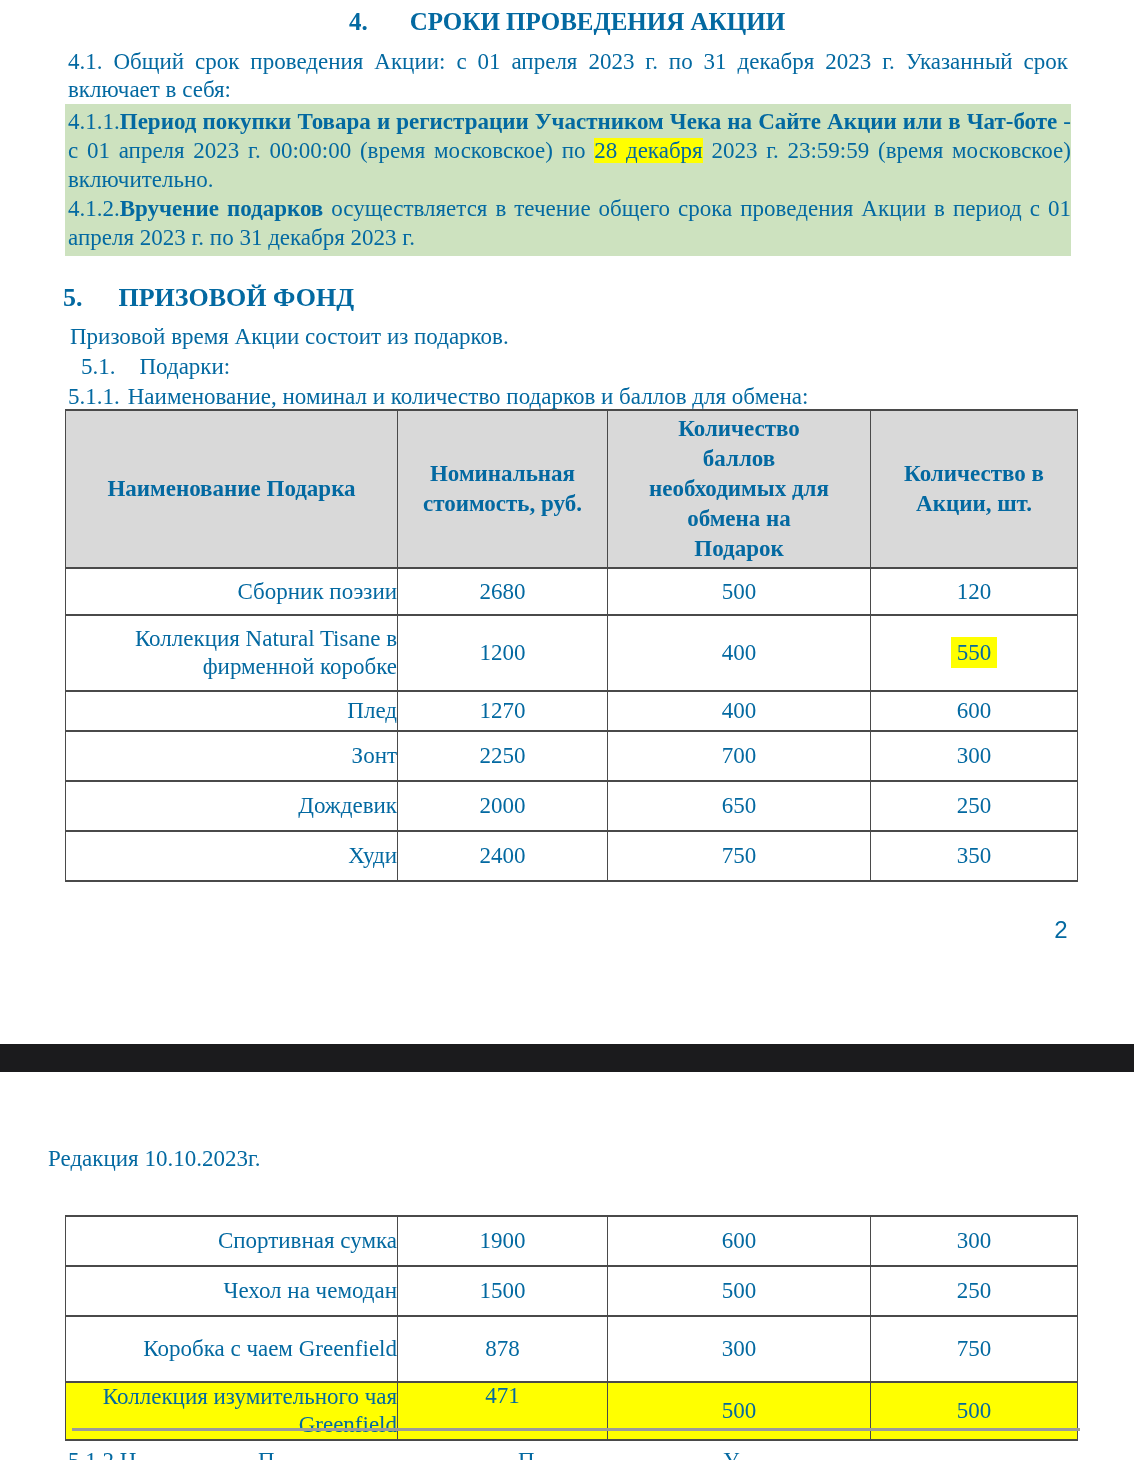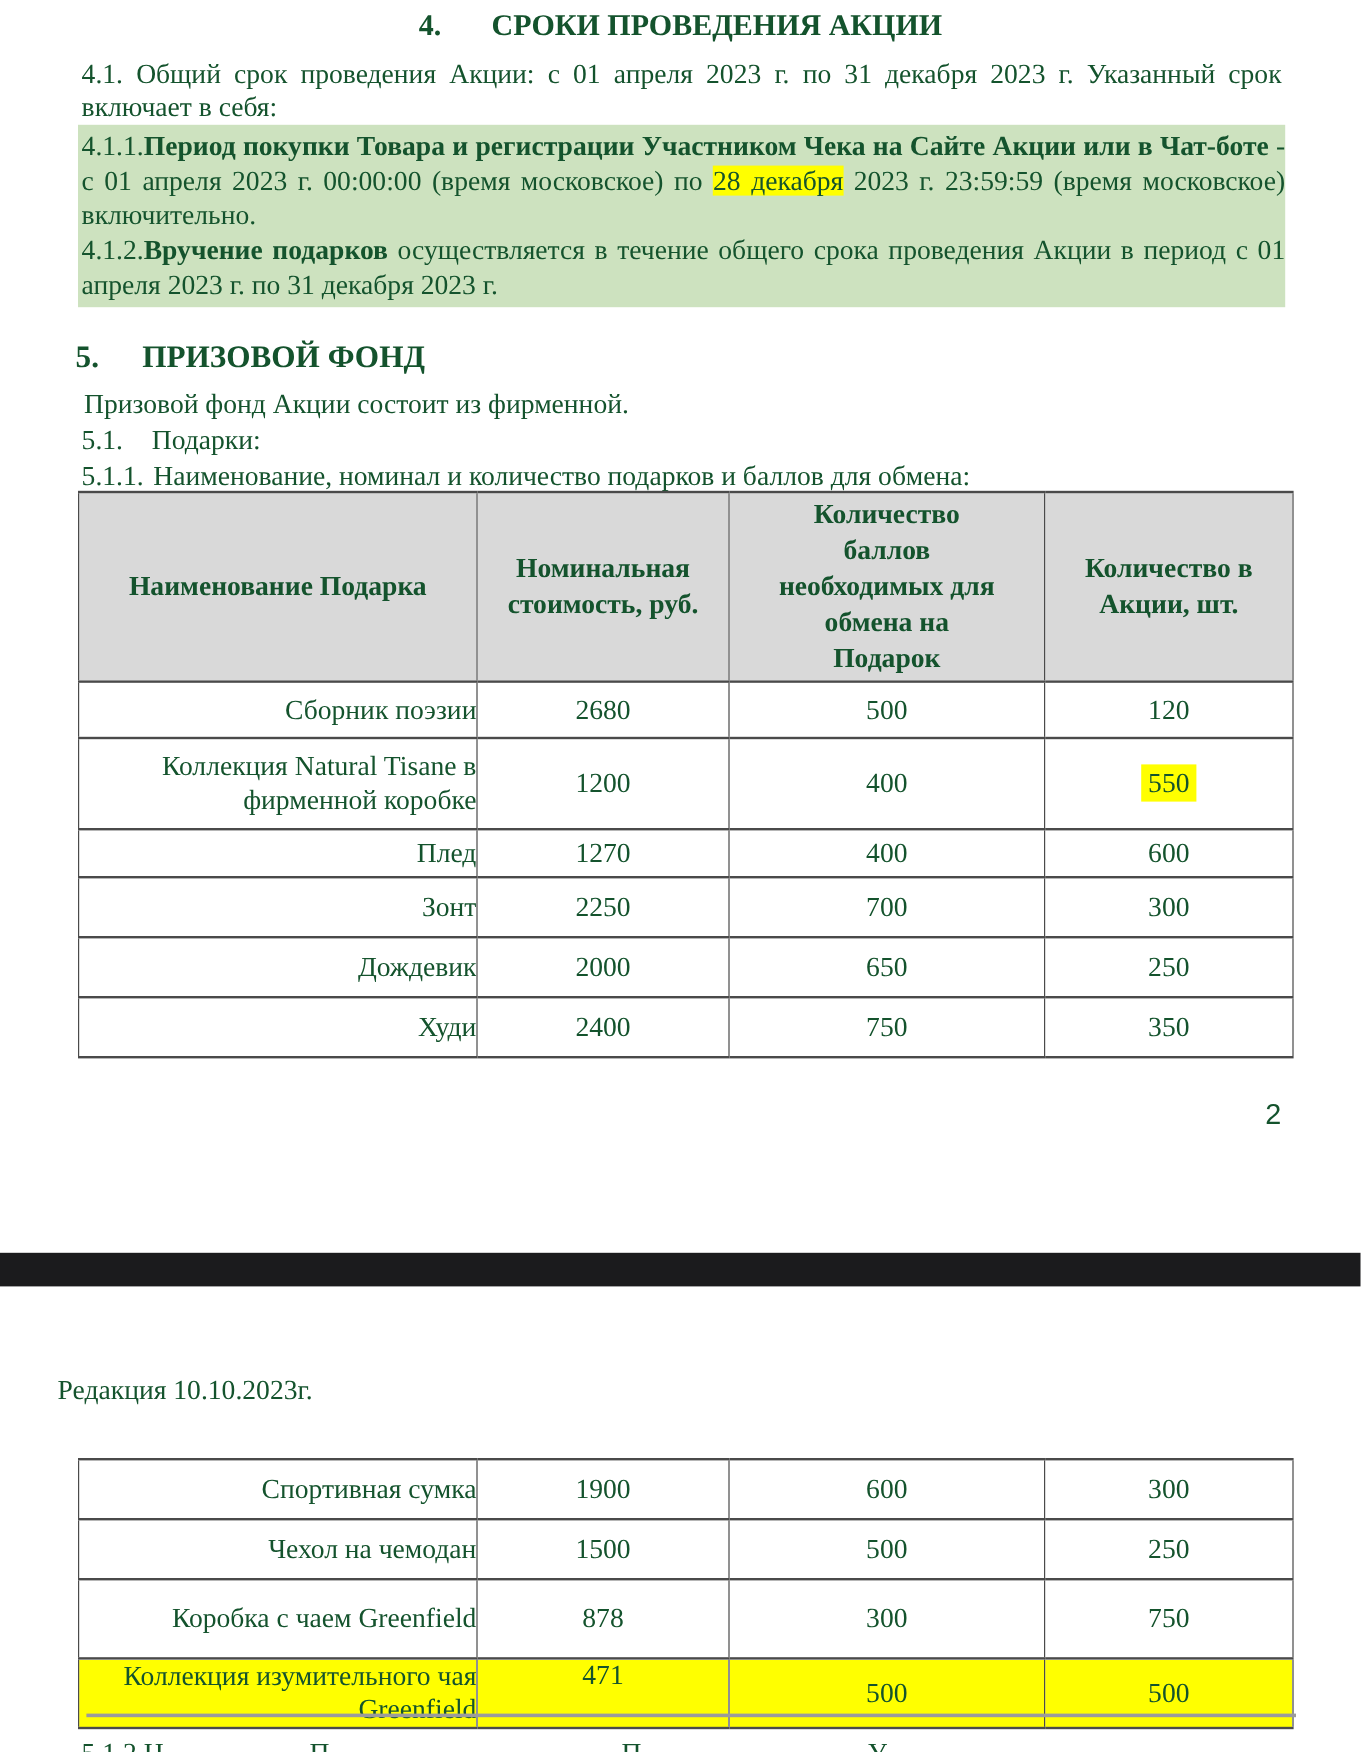--- a/index.html
+++ b/index.html
@@ -2,21 +2,21 @@
 <html><head>
 <meta charset="utf-8">
 <style>
   html,body{margin:0;padding:0;background:#ffffff;}
   #page{
     position:relative;
     width:1134px;height:1460px;
     background:#ffffff;
     overflow:hidden;
     font-family:"Liberation Serif","DejaVu Serif",serif;
-    color:#14532d;
+    color:#0369a1;
     font-size:23px;
   }
   .abs{position:absolute;}
 
   
   .h4line{left:0;top:8px;width:1134px;text-align:center;font-weight:bold;font-size:25px;}
   .h4line .num{margin-right:42px;}
 
   
   .para{line-height:28px;text-align:justify;}
@@ -30,21 +30,21 @@
     text-align:justify;
   }
   .greenblock .bold{font-weight:bold;}
   .yellow{background:#ffff00;}
 
   
   .h5line{left:63px;top:283px;font-weight:bold;font-size:26px;}
   .h5line .num{margin-right:36px;}
   .intro{left:70px;top:324px;}
   .p51{left:68px;top:354px;}
-  .p51 .num{margin-right:24px;}
+  .p51 .num{margin-right:24px;margin-left:13px;}
   .p511{left:68px;top:384px;}
   .p511 .num{margin-right:8px;}
 
   
   table.prize{
     border-collapse:collapse;
     table-layout:fixed;
     width:1012px;
     font-size:23px;
   }
@@ -107,21 +107,21 @@
     </div>
     <div>
       <span>4.1.2.</span><span class="bold">Вручение подарков</span><span> осуществляется в течение общего срока проведения Акции в период с 01 апреля 2023 г. по 31 декабря 2023 г.</span>
     </div>
   </div>
 
   <div class="abs h5line">
     <span class="num">5.</span><span>ПРИЗОВОЙ ФОНД</span>
   </div>
 
-  <div class="abs intro">Призовой фонд Акции состоит из фирменной.</div>
+  <div class="abs intro">Призовой время Акции состоит из подарков.</div>
 
   <div class="abs p51">
     <span class="num">5.1.</span><span>Подарки:</span>
   </div>
 
   <div class="abs p511">
     <span class="num">5.1.1.</span><span>Наименование, номинал и количество подарков и баллов для обмена:</span>
   </div>
 
   <table class="abs prize t1">

